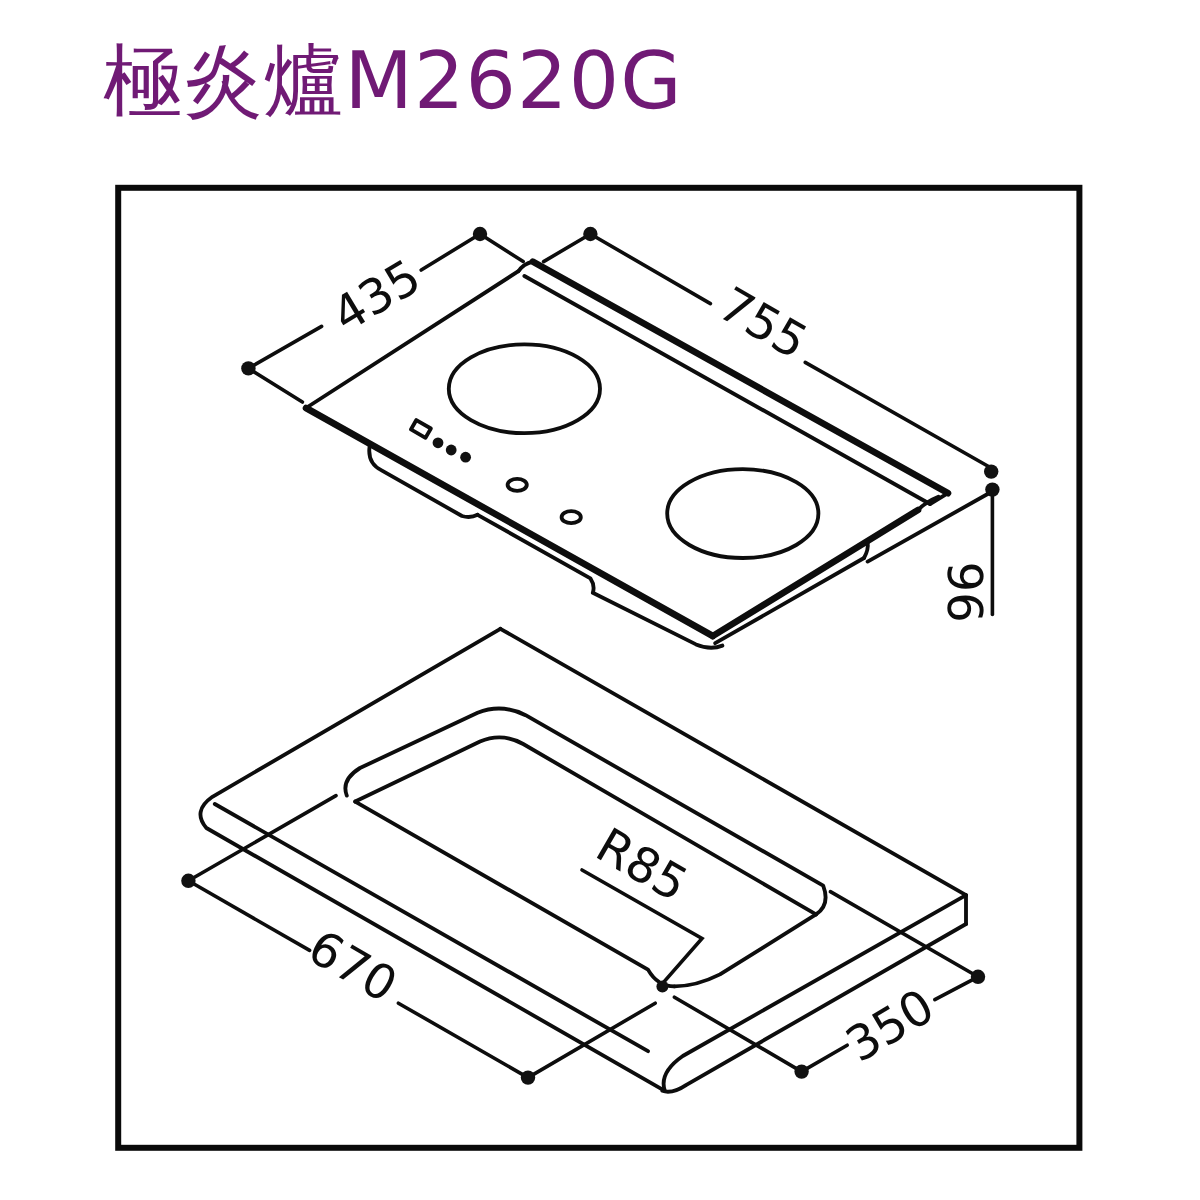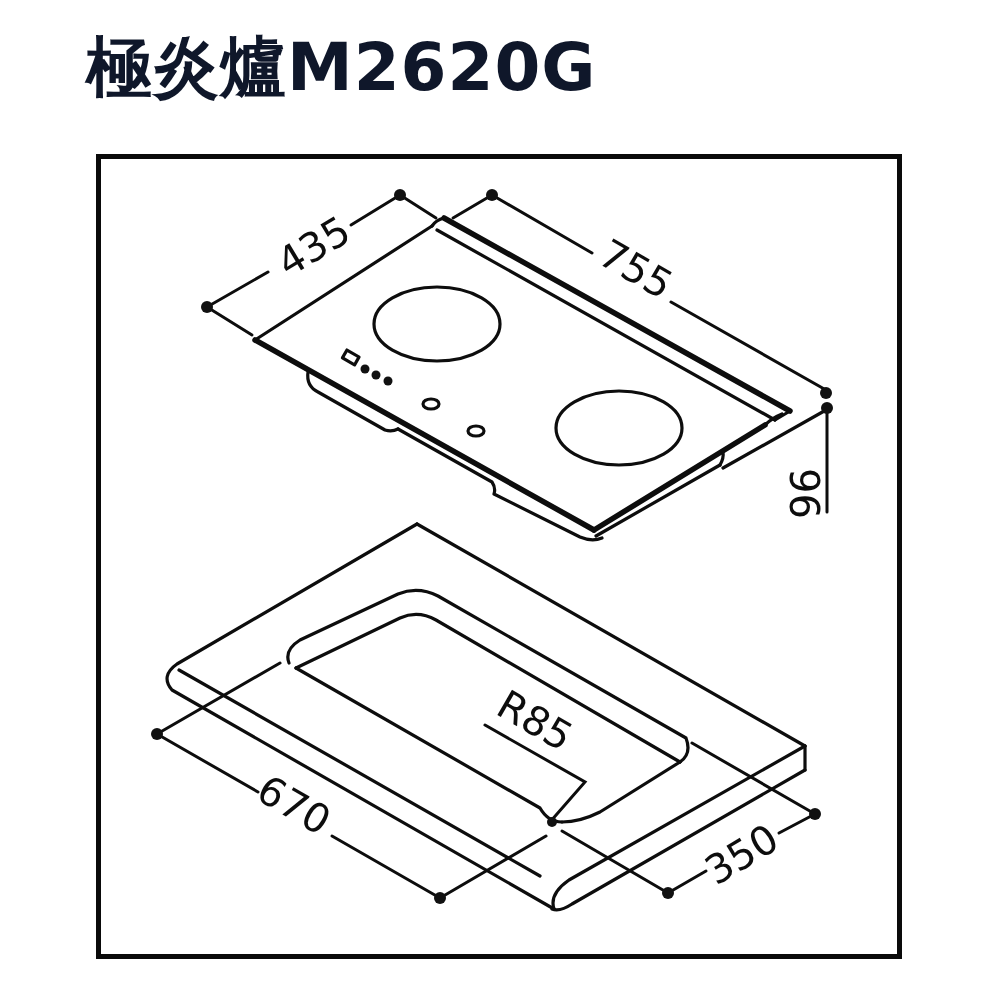--- a/index.html
+++ b/index.html
@@ -1,20 +1,20 @@
 <!DOCTYPE html>
 <html><head>
 <meta charset="utf-8">
 <style>
   html, body { margin: 0; padding: 0; background: #ffffff; }
   body { width: 1000px; height: 1000px; position: relative; overflow: hidden; font-family: "DejaVu Sans", "Liberation Sans", sans-serif; }
   .title {
     position: absolute; left: 86px; top: 24px;
-    font-size: 66px; line-height: 88px; color: #0f172a;
-    letter-spacing: 1px; white-space: nowrap; font-weight: bold;
+    font-size: 66px; line-height: 88px; color: #701a75;
+    letter-spacing: 1px; white-space: nowrap; font-weight: normal;
   }
   .frame {
     position: absolute; left: 96px; top: 154px;
     width: 796px; height: 795px;
     border: 5px solid #0a0a0a; box-sizing: content-box;
   }
   svg.drawing { position: absolute; left: 0; top: 0; width: 1000px; height: 1000px; }
   .ln { fill: none; stroke: #0d0d0d; stroke-width: 3.2; stroke-linecap: round; stroke-linejoin: round; }
   .thk { fill: none; stroke: #0d0d0d; stroke-width: 5.5; stroke-linecap: round; stroke-linejoin: round; }
   .dim { fill: none; stroke: #0d0d0d; stroke-width: 3; stroke-linecap: round; }

